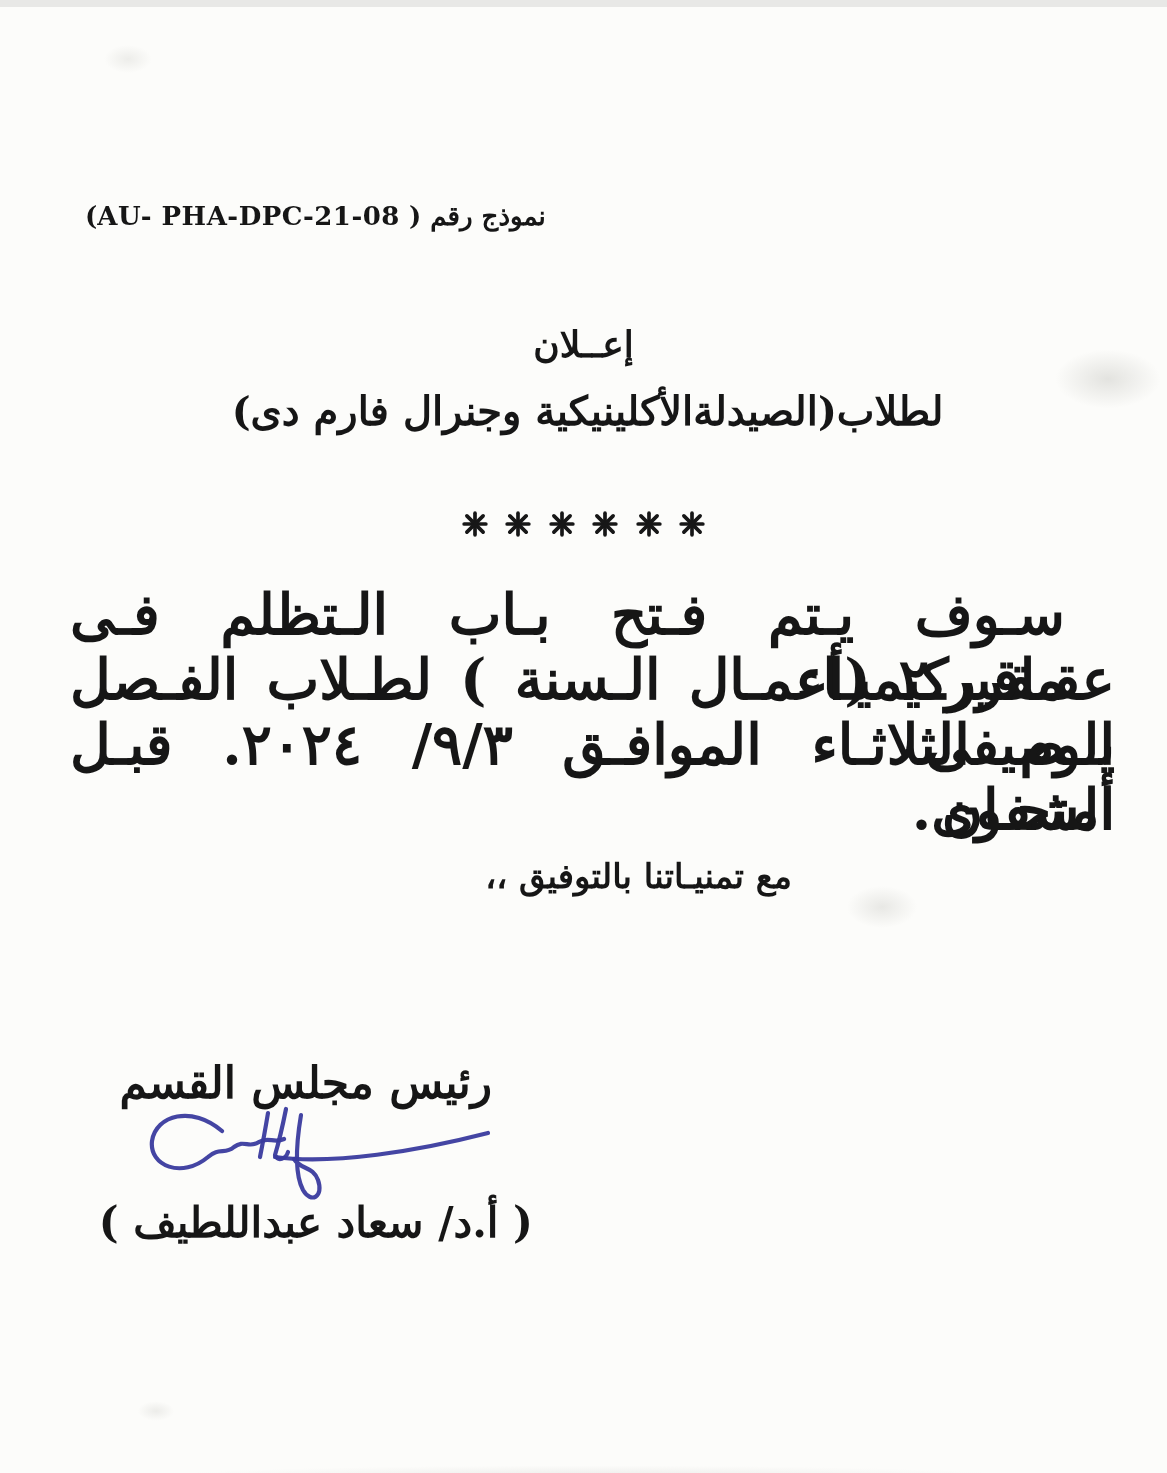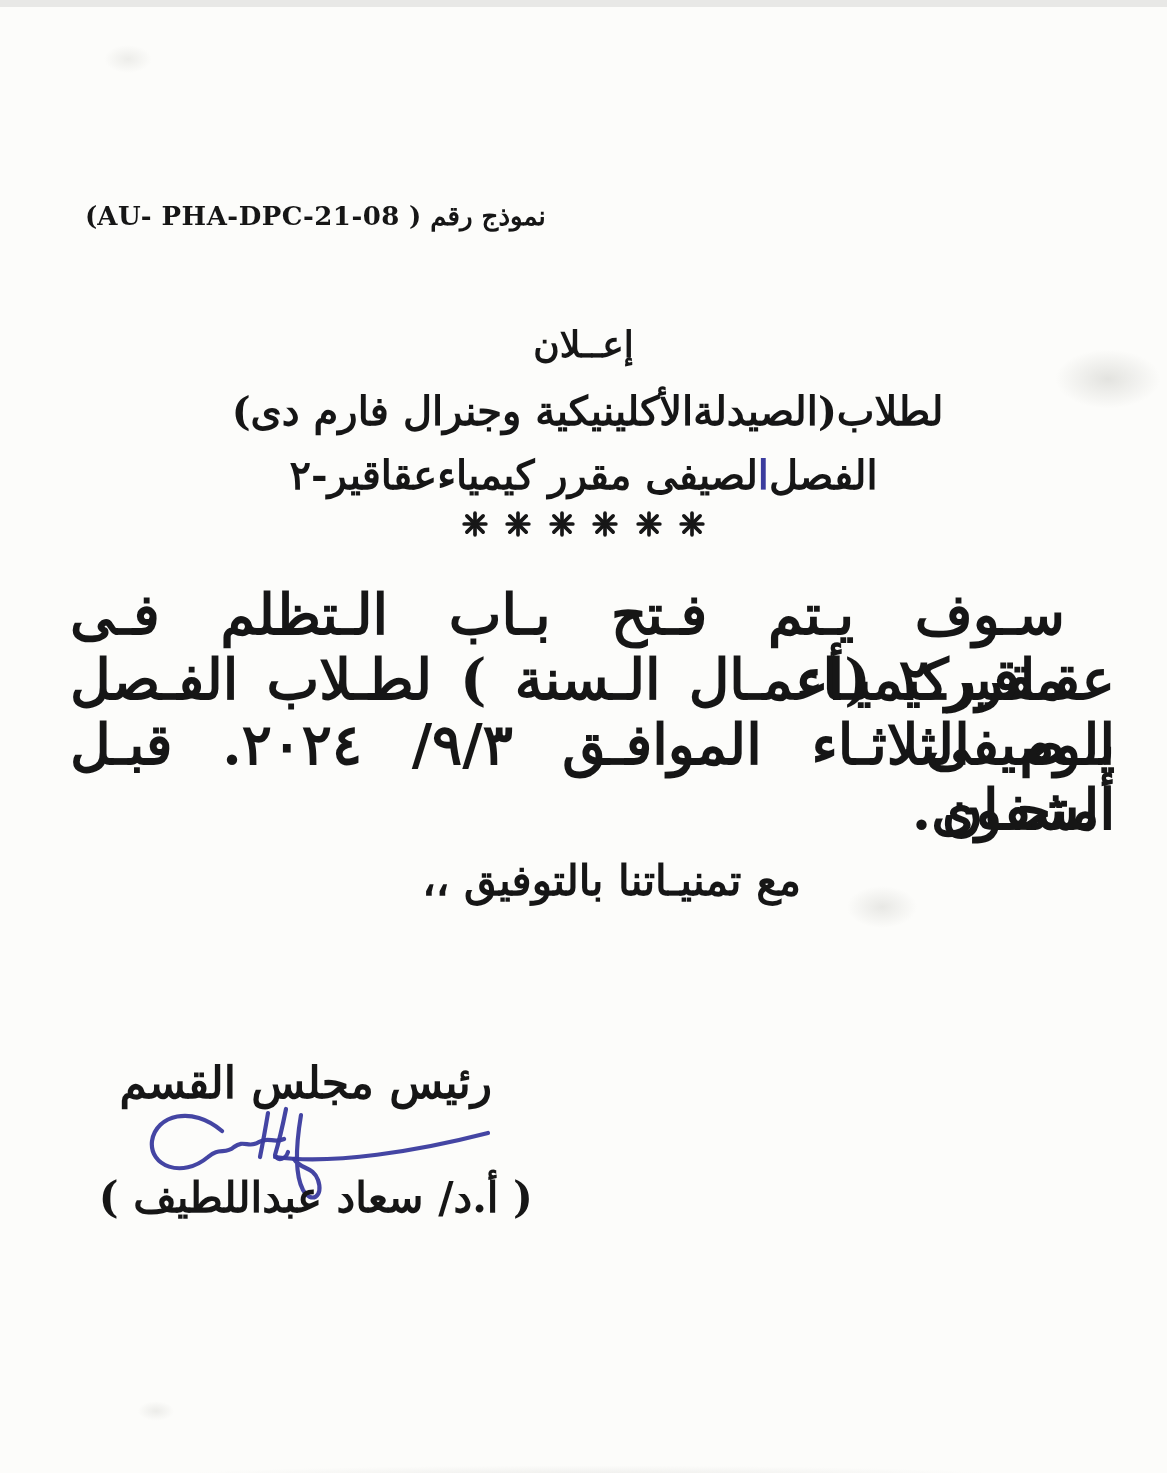--- a/index.html
+++ b/index.html
@@ -28,41 +28,38 @@
   .blue-ink{color:#3b3c9e;}
   .stars-row{left:0;right:0;top:504px;text-align:center;}
   .stars-row svg{width:26px;height:26px;margin:0 6px;vertical-align:middle;}
   .body-text{left:70px;top:575px;width:1045px;}
   .bline{
     height:65px;line-height:65px;font-size:56px;
     text-align:justify;text-align-last:justify;
   }
   .bline.indent{padding-right:50px;}
   .bline.last{text-align:center;text-align-last:right;}
-  .wishes-line{right:366px;top:849px;font-size:42px;}
+  .wishes-line{right:375px;top:849px;font-size:34px;}
   .sig-title{right:675px;top:1050px;font-size:44px;}
   .signature-wrap{left:118px;top:1082px;width:385px;height:125px;}
-  .sig-name{right:634px;top:1166px;font-size:42px;}
+  .sig-name{right:634px;top:1191px;font-size:42px;}
   .ink-path{fill:none;stroke:#3a3b9e;stroke-width:4.2;stroke-linecap:round;stroke-linejoin:round;opacity:.95;}
   .star-path{stroke:#171717;stroke-width:3.4;stroke-linecap:round;}
 </style>
 </head>
 <body>
 
 <div class="page">
 
   <div class="abs form-line">نموذج رقم ( AU- PHA-DPC-21-08)</div>
 
   <div class="abs main-title">إعــلان</div>
 
   <div class="abs audience-line">لطلاب(الصيدلةالأكلينيكية وجنرال فارم دى)</div>
 
-  <div class="abs course-line">
-    <span>الفصل‌</span><span class="blue-ink">ا</span><span>لصيفى مقرر كيمياءعقاقير-٢</span>
-  </div>
 
   <div class="abs stars-row">
     <svg viewBox="0 0 24 24">
         <g class="star-path">
           <line x1="12" y1="2" x2="12" y2="22"></line>
           <line x1="2" y1="12" x2="22" y2="12"></line>
           <line x1="4.5" y1="4.5" x2="19.5" y2="19.5"></line>
           <line x1="19.5" y1="4.5" x2="4.5" y2="19.5"></line>
         </g>
       </svg>

